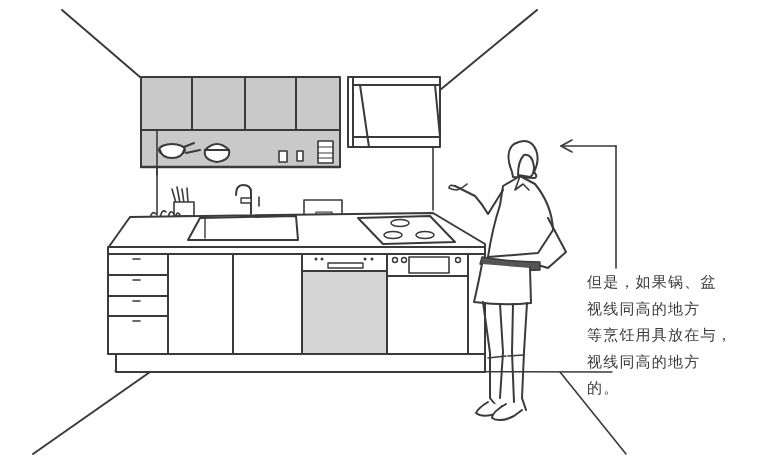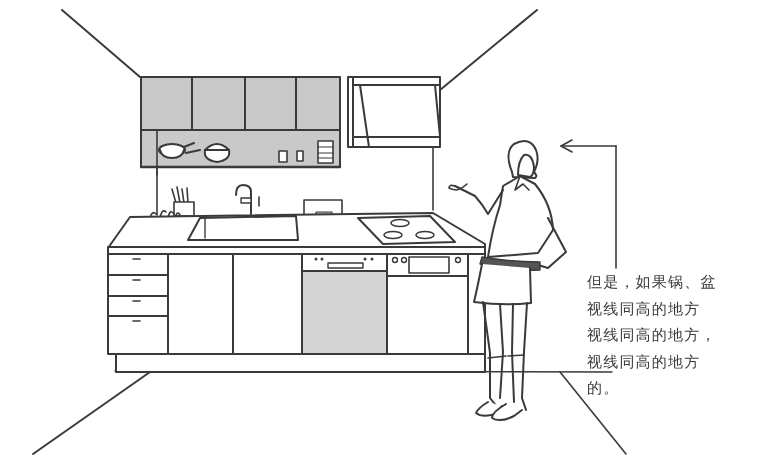--- a/index.html
+++ b/index.html
@@ -188,17 +188,17 @@
     <g stroke-width="1.6">
       <line x1="616" y1="268" x2="616" y2="146"></line>
       <line x1="616" y1="146" x2="561" y2="146"></line>
       <path d="M572 140 L561 146 L572 152"></path>
     </g>
   </svg>
 
   <div class="caption">
     <span class="caption-line">但是，如果锅、盆</span>
     <span class="caption-line">视线同高的地方</span>
-    <span class="caption-line">视线同高的地方，</span>
+    <span class="caption-line">等烹饪用具放在与，</span>
     <span class="caption-line">视线同高的地方</span>
     <span class="caption-line">的。</span>
   </div>
 </div>
 
 </body></html>

